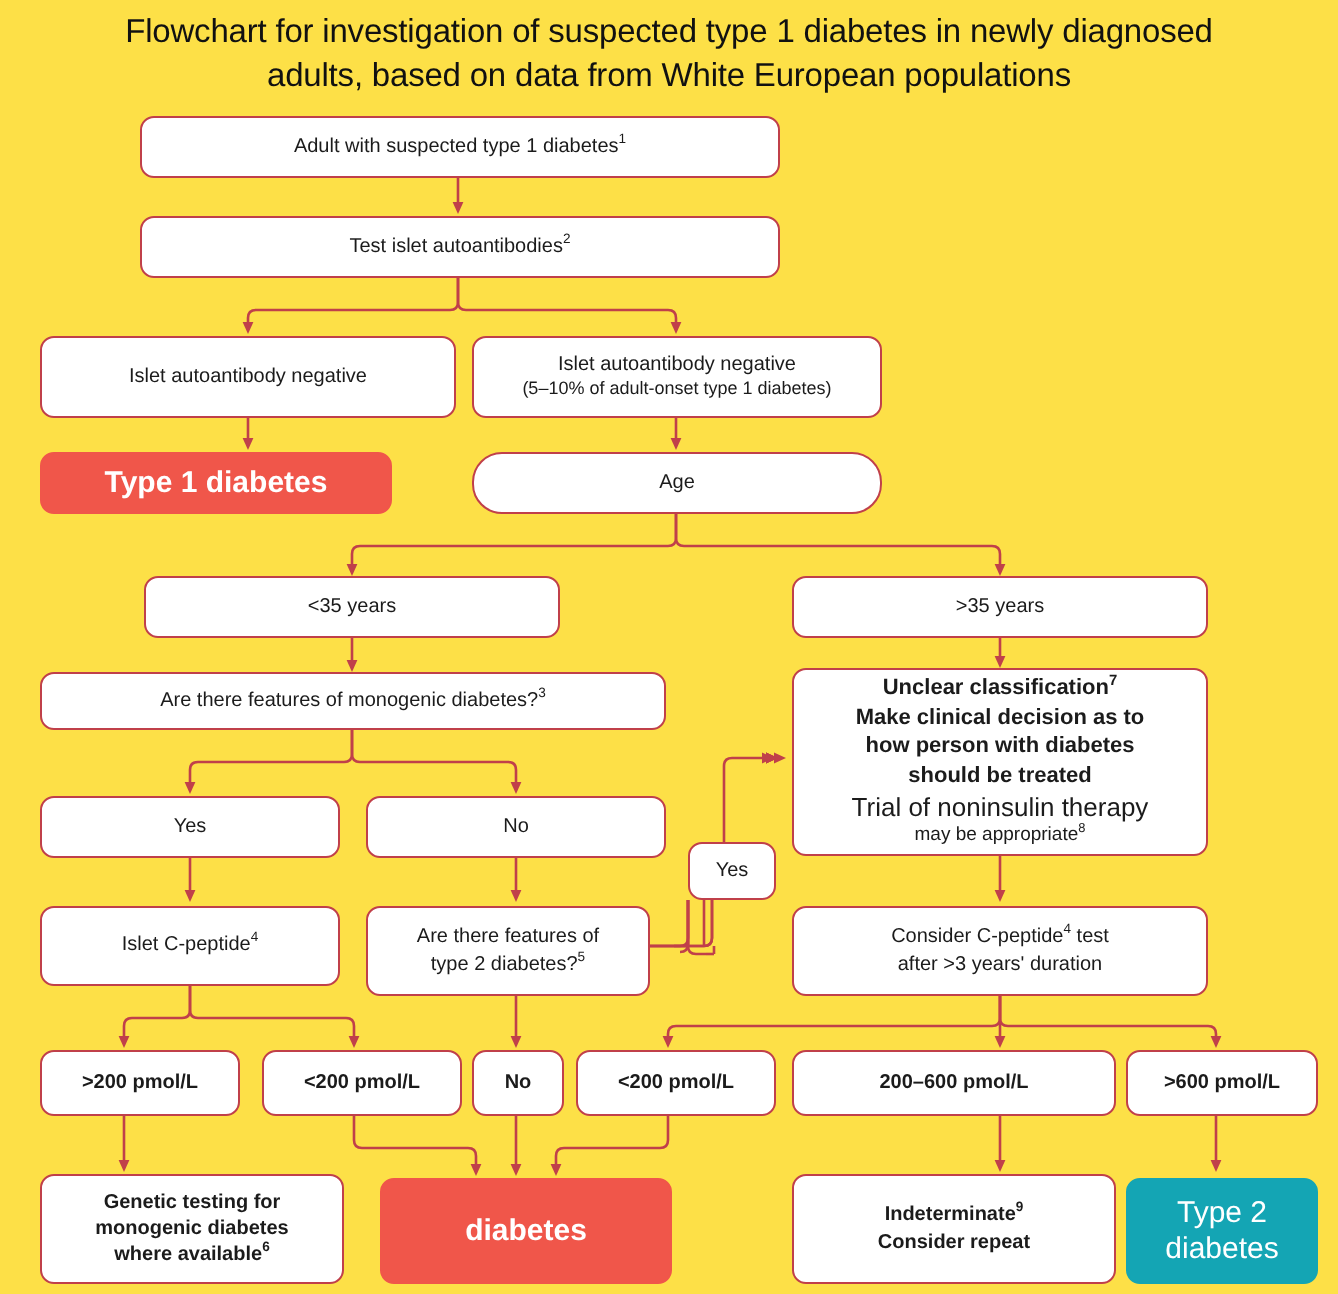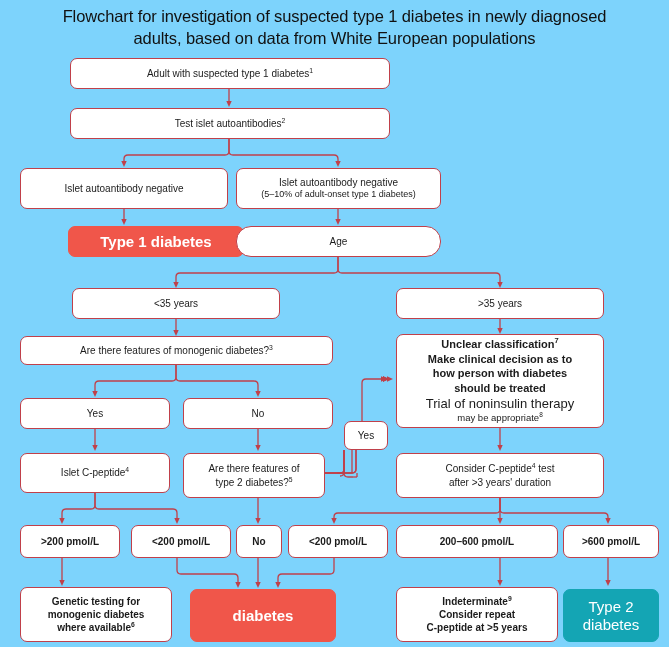--- a/index.html
+++ b/index.html
@@ -6,21 +6,21 @@
   body{
     font-family:"Liberation Sans","DejaVu Sans",sans-serif;
     color:#1a1a1a;
     -webkit-font-smoothing:antialiased;
   }
   #stage{
     position:relative;
     width:669px;
     height:647px;
     overflow:hidden;
-    background:#7dd3fc;
+    background:#fde047;
   }
   #title{
     position:absolute;
     left:50px; top:6px; width:569px;
     text-align:center;
     font-size:16.5px;
     line-height:1.32;
     font-weight:400;
     color:#111111;
     letter-spacing:-0.1px;
@@ -269,21 +269,21 @@
       </span>
   </div>
 
   <div class="node plain" style="left:236px;top:168px;width:205px;height:41px;">
     <span class="inner">
       <span class="l1">Islet autoantibody negative</span>
       <span class="l2 sub">(5–10% of adult-onset type 1 diabetes)</span>
     </span>
   </div>
 
-  <div class="node t1 big" style="left:20px;top:226px;width:176px;height:31px;margin-left:48px;">
+  <div class="node t1 big" style="left:20px;top:226px;width:176px;height:31px;">
     <span class="inner">Type 1 diabetes</span>
   </div>
 
   <div class="node plain" style="left:236px;top:226px;width:205px;height:31px;border-radius:15px;">
     <span class="inner">Age</span>
   </div>
 
   <div class="node plain" style="left:72px;top:288px;width:208px;height:31px;">
     <span class="inner">&lt;35 years</span>
   </div>
@@ -372,21 +372,20 @@
   <div class="node t1 big" style="left:190px;top:589px;width:146px;height:53px;">
     <span class="inner">
       <span class="l1">diabetes</span>
     </span>
   </div>
 
   <div class="node bold" style="left:396px;top:587px;width:162px;height:55px;">
     <span class="inner">
       <span class="l1"><span>Indeterminate</span><sup>9</sup></span>
       <span class="l1">Consider repeat</span>
-      <span class="l1">C-peptide at &gt;5 years</span>
     </span>
   </div>
 
   <div class="node t2 big" style="left:563px;top:589px;width:96px;height:53px;">
     <span class="inner">
       <span class="l1">Type 2</span>
       <span class="l1">diabetes</span>
     </span>
   </div>
 

